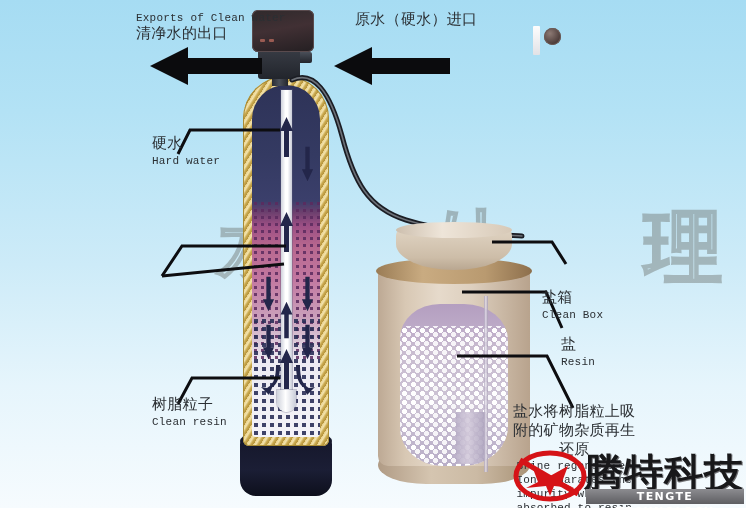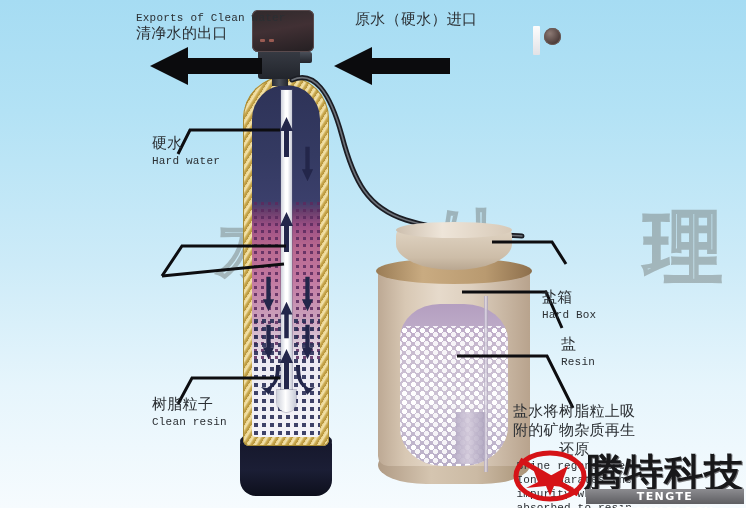--- a/index.html
+++ b/index.html
@@ -336,21 +336,21 @@
   </div>
 
 
   <div class="label" style="left:152px;top:397px;">
     <div class="cn">树脂粒子</div>
     <div class="en">Clean resin</div>
   </div>
 
   <div class="label" style="left:542px;top:262px;margin-top:28px;">
     <div class="cn">盐箱</div>
-    <div class="en">Hard Box</div>
+    <div class="en">Clean Box</div>
   </div>
 
   <div class="label" style="left:561px;top:337px;">
     <div class="cn">盐</div>
     <div class="en">Resin</div>
   </div>
 
   <div class="label center" style="left:513px;top:404px;text-align:center;">
     <div class="cn">盐水将树脂粒上吸</div>
     <div class="cn">附的矿物杂质再生</div>

